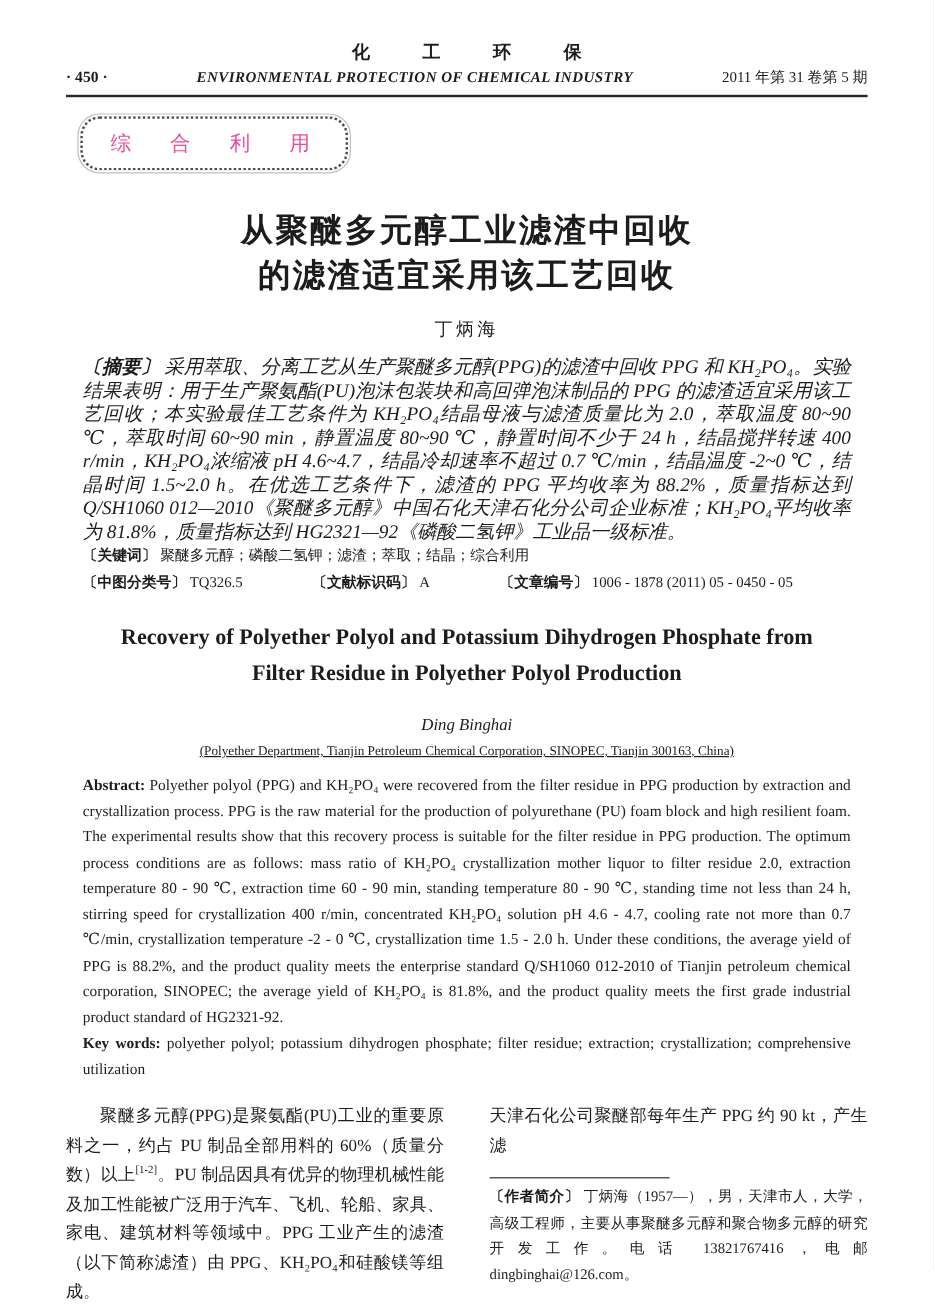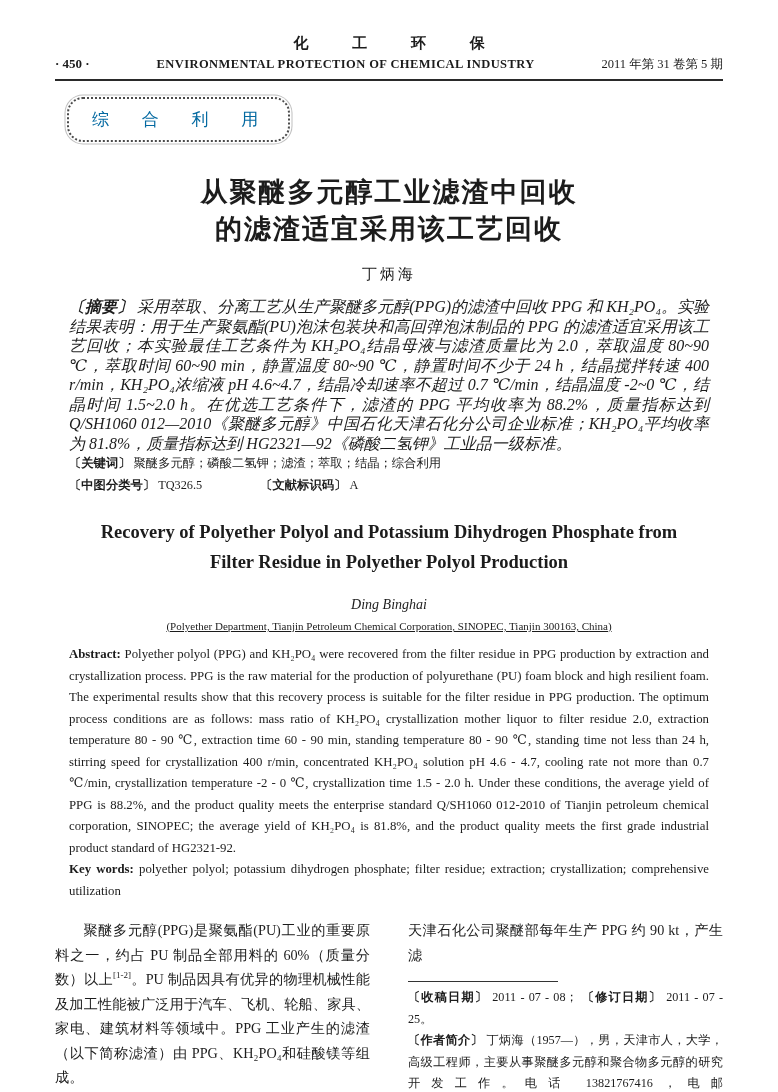--- a/index.html
+++ b/index.html
@@ -22,36 +22,36 @@
     font-size:15px;
     letter-spacing:20px;
     text-indent:20px;
     margin-bottom:3px;
   }
   .header-row{
     display:flex;align-items:baseline;justify-content:space-between;
     font-size:12.5px;
   }
   .page-num{font-weight:bold;font-size:13px;white-space:nowrap;}
-  .journal-en{font-weight:bold;letter-spacing:0.4px;white-space:nowrap;}
+  .journal-en{font-weight:bold;letter-spacing:0.4px;white-space:nowrap;font-style:italic;}
   .issue{font-size:12.5px;white-space:nowrap;}
   .header-rule{border:none;border-top:2.6px solid #2a2a2a;margin:6px 0 0 0;}
   
   .badge{
     display:inline-block;
     margin:16px 0 0 12px;
     padding:9px 16px;
     border:2px dotted #4a4a4a;
     border-radius:16px;
     box-shadow:0 0 0 1.5px #fff, 0 0 0 2.5px rgba(70,70,70,.35);
     font-family:"Liberation Sans","DejaVu Sans",sans-serif;
     font-size:17px;
     letter-spacing:14px;
     text-indent:7px;
-    color:#0369a1;
+    color:#ec4899;
   }
   
   .title-cn{
     margin:32px 0 0 0;
     text-align:center;
     font-family:"Liberation Sans","DejaVu Sans",sans-serif;
     font-weight:bold;
     font-size:27px;
     line-height:37px;
     letter-spacing:2px;
@@ -168,20 +168,24 @@
   </p>
 
   <div class="meta-line">
     <span class="meta-item">
       <span class="lbl">〔中图分类号〕</span>
       <span>TQ326.5</span>
     </span>
     <span class="meta-item">
       <span class="lbl">〔文献标识码〕</span>
       <span>A</span>
+    </span>
+    <span class="meta-item">
+      <span class="lbl">〔文章编号〕</span>
+      <span>1006 - 1878 (2011) 05 - 0450 - 05</span>
     </span>
   </div>
 
   <h2 class="title-en">
     <span>Recovery of Polyether Polyol and Potassium Dihydrogen Phosphate from</span><br>
     <span>Filter Residue in Polyether Polyol Production</span>
   </h2>
 
   <div class="author-en">Ding Binghai</div>
   <div class="affil-en">(Polyether Department, Tianjin Petroleum Chemical Corporation, SINOPEC, Tianjin 300163, China)</div>
@@ -200,26 +204,20 @@
     <div class="col">
       <p class="indent">
         <span>聚醚多元醇(PPG)是聚氨酯(PU)工业的重要原料之一，约占 PU 制品全部用料的 60%（质量分数）以上</span><span class="refsup">[1-2]</span><span>。PU 制品因具有优异的物理机械性能及加工性能被广泛用于汽车、飞机、轮船、家具、家电、建筑材料等领域中。PPG 工业产生的滤渣（以下简称滤渣）由 PPG、KH₂PO₄和硅酸镁等组成。</span>
       </p>
     </div>
     <div class="col">
       <p class="noindent">天津石化公司聚醚部每年生产 PPG 约 90 kt，产生滤</p>
       <div class="footnote">
         <hr class="foot-rule">
         <p class="foot-text">
-          <span class="lbl">〔收稿日期〕</span>
-          <span>2011 - 07 - 08；</span>
-          <span class="lbl">〔修订日期〕</span>
-          <span>2011 - 07 - 25。</span>
-        </p>
-        <p class="foot-text">
           <span class="lbl">〔作者简介〕</span>
           <span>丁炳海（1957—），男，天津市人，大学，高级工程师，主要从事聚醚多元醇和聚合物多元醇的研究开发工作。电话 13821767416，电邮 dingbinghai@126.com。</span>
         </p>
       </div>
     </div>
   </div>
 
 </div>
 
 </body></html>

